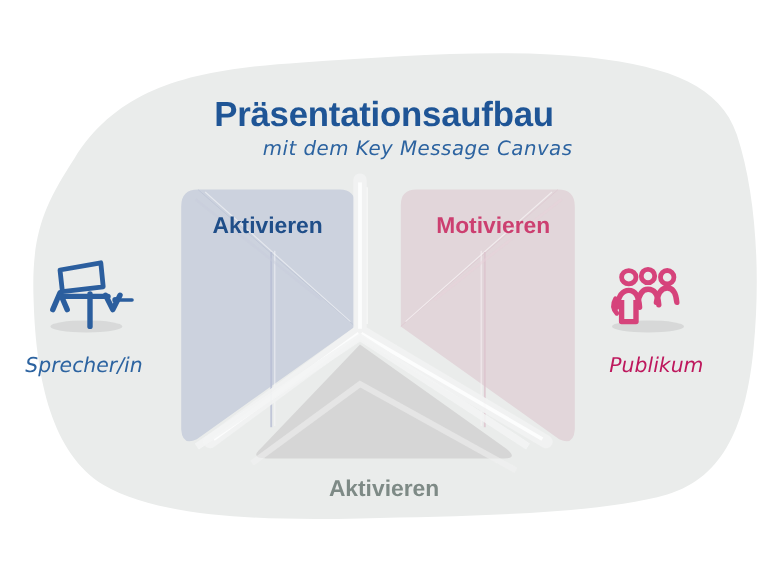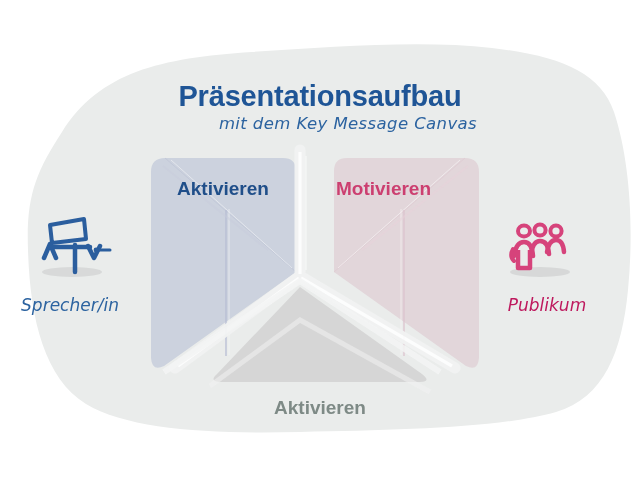--- a/index.html
+++ b/index.html
@@ -55,21 +55,21 @@
     width: 150px;
     text-align: center;
     font-size: 19px;
     font-weight: bold;
     color: #1f4e89;
   }
   #label-motivieren {
     left: 336px;
     top: 178px;
     width: 150px;
-    text-align: left;
+    text-align: center;
     font-size: 19px;
     font-weight: bold;
     color: #cc3f70;
   }
   #label-aktivieren {
     left: 230px;
     top: 349px;
     width: 180px;
     text-align: center;
     font-size: 19px;

